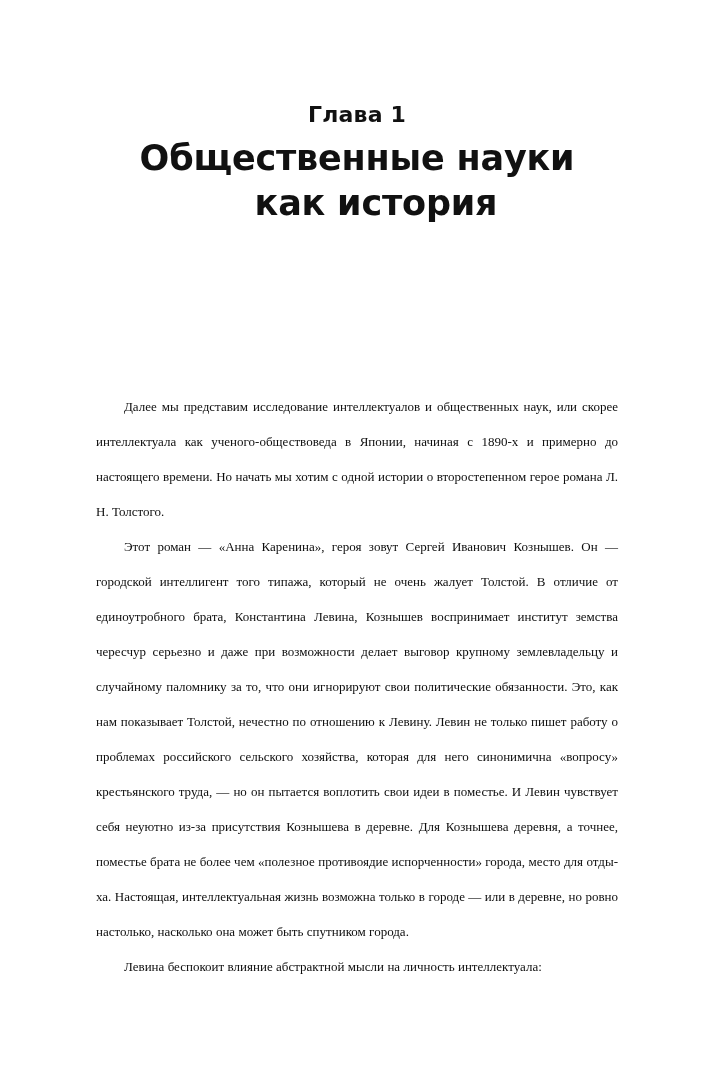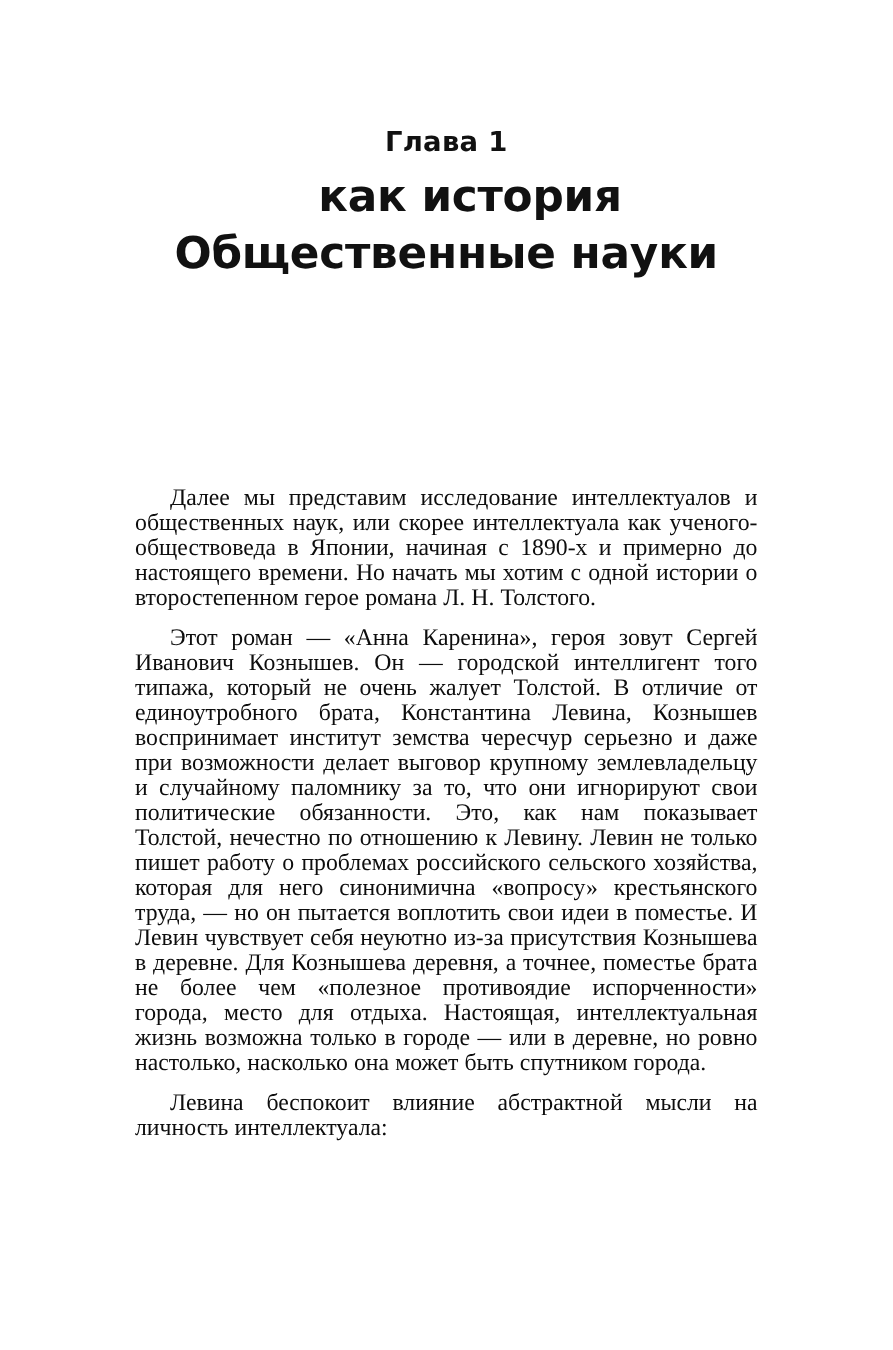--- a/index.html
+++ b/index.html
@@ -46,39 +46,39 @@
   .chapter-title .line {
     display: block;
   }
   .chapter-title .line.second {
     padding-left: 38px;
   }
   .body-text {
     margin-top: 163px;
   }
   .body-text p {
-    margin: 12px;
+    margin: 0;
     text-align: justify;
     text-indent: 28px;
-    font-size: 19px;
-    line-height: 20px;
+    font-size: 13px;
+    line-height: 35px;
     hyphens: manual;
     word-spacing: 0.1px;
   }
 </style>
 </head>
 <body>
 
 <div class="page">
 
   <div class="chapter-head">
     <div class="chapter-number">Глава 1</div>
     <h1 class="chapter-title">
+      <span class="line first">Общественные науки</span>
       <span class="line second">как история</span>
-      <span class="line first">Общественные науки</span>
     </h1>
   </div>
 
   <div class="body-text">
     <p>Далее мы представим исследование интеллектуалов и обще­ственных наук, или скорее интеллектуала как ученого-обществове­да в Японии, начиная с 1890-х и примерно до настоящего времени. Но начать мы хотим с одной истории о второстепенном герое романа Л. Н. Толстого.</p>
     <p>Этот роман — «Анна Каренина», героя зовут Сергей Иванович Кознышев. Он — городской интеллигент того типажа, который не очень жалует Толстой. В отличие от единоутробного брата, Константина Левина, Кознышев воспринимает институт земства чересчур серьезно и даже при возможности делает выговор крупному землевладельцу и случайному паломнику за то, что они игнорируют свои политические обязанности. Это, как нам пока­зывает Толстой, нечестно по отношению к Левину. Левин не только пишет работу о проблемах российского сельского хозяй­ства, которая для него синонимична «вопросу» крестьянского труда, — но он пытается воплотить свои идеи в поместье. И Левин чувствует себя неуютно из-за присутствия Кознышева в деревне. Для Кознышева деревня, а точнее, поместье брата не более чем «полезное противоядие испорченности» города, место для отды­ха. Настоящая, интеллектуальная жизнь возможна только в го­роде — или в деревне, но ровно настолько, насколько она может быть спутником города.</p>
     <p>Левина беспокоит влияние абстрактной мысли на личность интеллектуала:</p>
   </div>
 
 </div>

